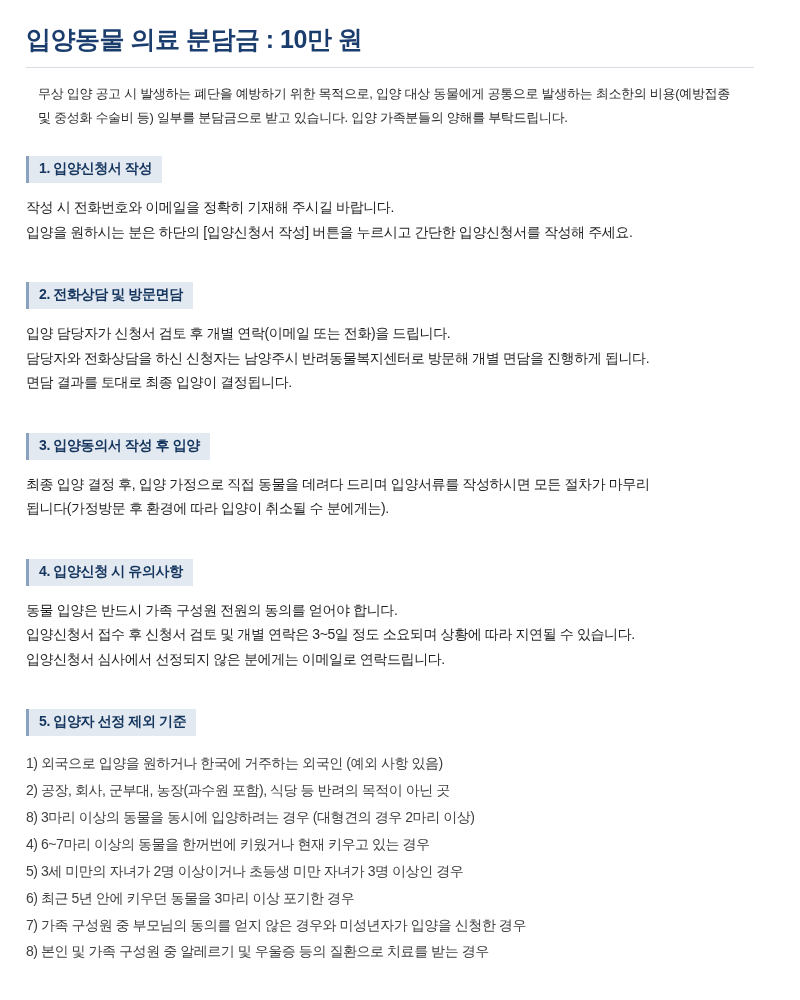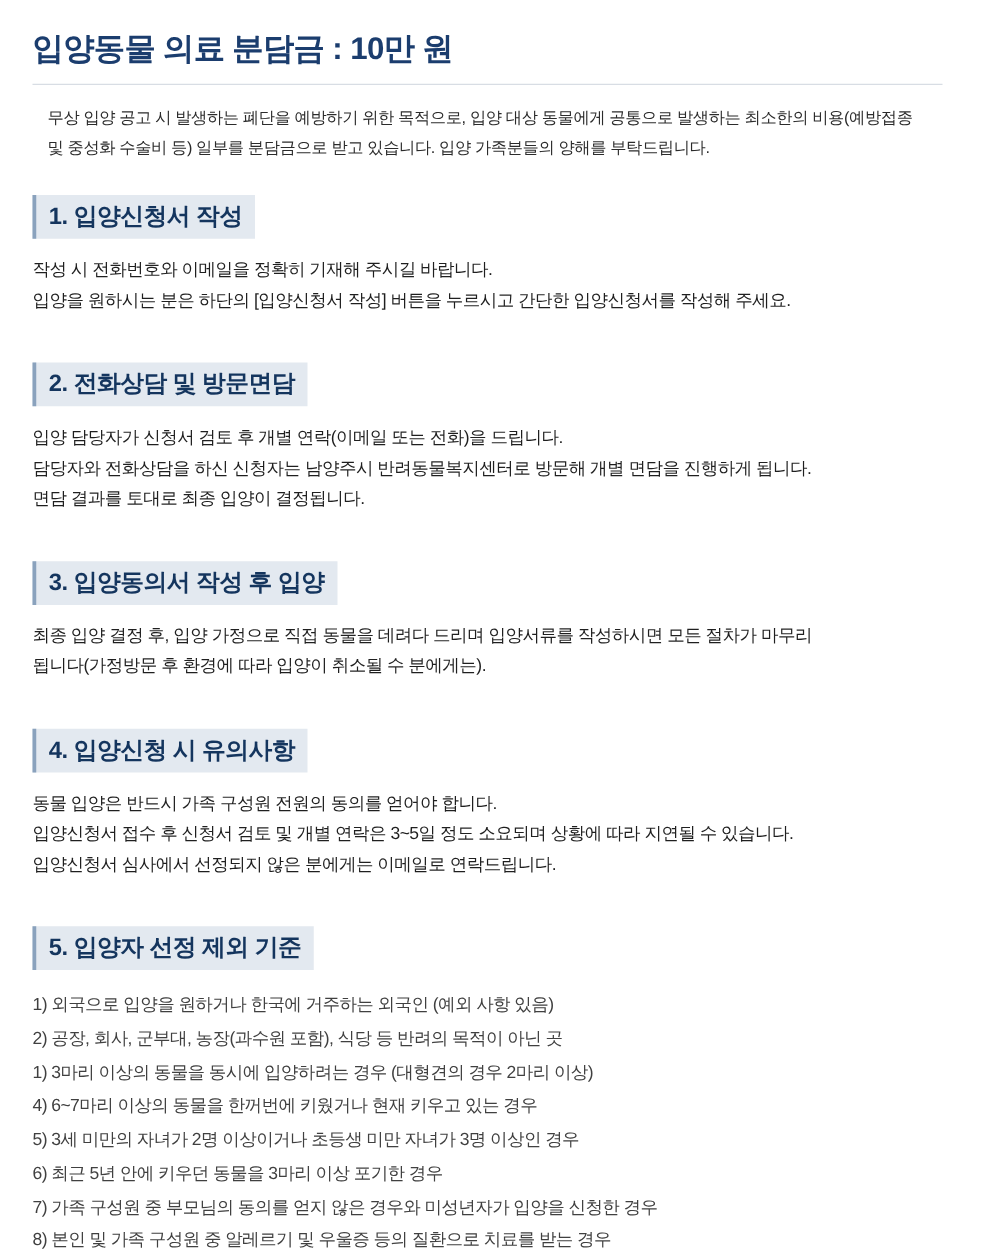--- a/index.html
+++ b/index.html
@@ -43,21 +43,21 @@
     margin: 0 0 26px 12px;
     max-width: 700px;
   }
   .section {
     margin-bottom: 8px;
   }
   .section-head {
     display: inline-block;
     background: #e3e9f0;
     color: #14355e;
-    font-size: 19px;
+    font-size: 14px;
     font-weight: bold;
     letter-spacing: -0.4px;
     padding: 4px 10px 5px 10px;
     border-left: 3px solid #8aa2bd;
     margin: 0 0 12px 0;
   }
   .section-body {
     font-size: 14px;
     line-height: 1.75;
     color: #1f1f1f;
@@ -127,21 +127,21 @@
       <p>입양신청서 심사에서 선정되지 않은 분에게는 이메일로 연락드립니다.</p>
     </div>
   </div>
   <div class="gap-lg"></div>
 
   <div class="section">
     <div class="section-head">5. 입양자 선정 제외 기준</div>
     <ul class="criteria-list">
       <li>1) 외국으로 입양을 원하거나 한국에 거주하는 외국인 (예외 사항 있음)</li>
       <li>2) 공장, 회사, 군부대, 농장(과수원 포함), 식당 등 반려의 목적이 아닌 곳</li>
-      <li>1) 3마리 이상의 동물을 동시에 입양하려는 경우 (대형견의 경우 2마리 이상)</li>
+      <li>8) 3마리 이상의 동물을 동시에 입양하려는 경우 (대형견의 경우 2마리 이상)</li>
       <li>4) 6~7마리 이상의 동물을 한꺼번에 키웠거나 현재 키우고 있는 경우</li>
       <li>5) 3세 미만의 자녀가 2명 이상이거나 초등생 미만 자녀가 3명 이상인 경우</li>
       <li>6) 최근 5년 안에 키우던 동물을 3마리 이상 포기한 경우</li>
       <li>7) 가족 구성원 중 부모님의 동의를 얻지 않은 경우와 미성년자가 입양을 신청한 경우</li>
       <li>8) 본인 및 가족 구성원 중 알레르기 및 우울증 등의 질환으로 치료를 받는 경우</li>
     </ul>
   </div>
 
 </div>
 

